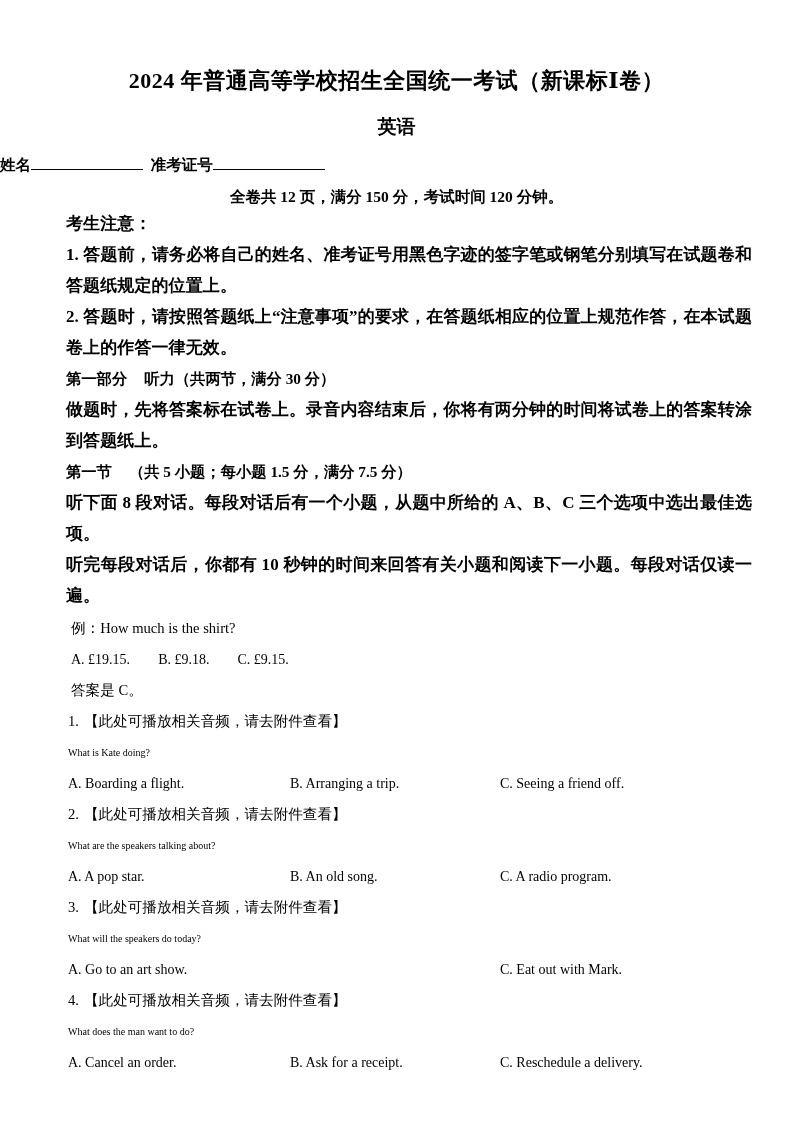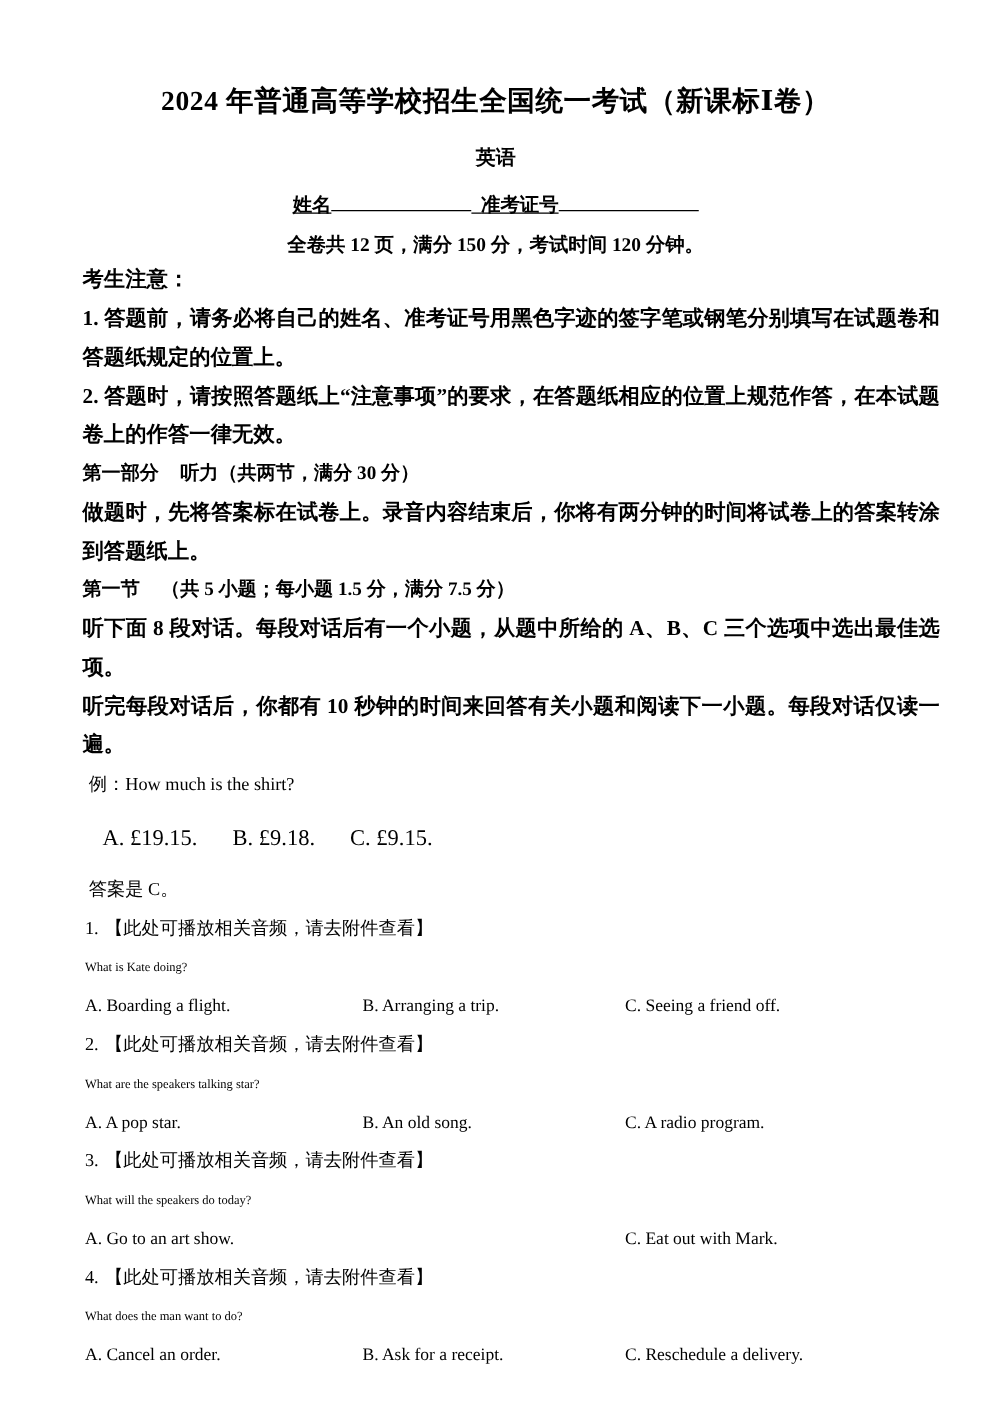--- a/index.html
+++ b/index.html
@@ -30,37 +30,36 @@
     text-align: center;
     font-size: 22px;
     font-weight: bold;
     letter-spacing: 0.5px;
     margin: 0;
     padding-top: 66px;
     line-height: 30px;
   }
   .doc-subtitle {
     text-align: center;
-    font-size: 16px;
+    font-size: 19px;
     font-weight: bold;
     margin: 0;
     padding-top: 18px;
     line-height: 26px;
   }
 
   
   .idline {
-    text-align: center;
+    text-align: left;
     font-size: 15.5px;
     font-weight: bold;
     margin: 0;
     padding-top: 13px;
     line-height: 24px;
     white-space: nowrap;
-    text-decoration: underline;
   }
   .blank-rule {
     display: inline-block;
     border-bottom: 1.3px solid #000;
     vertical-align: baseline;
     height: 14px;
   }
   .blank-name { width: 112px; }
   .blank-id   { width: 112px; }
 
@@ -123,21 +122,21 @@
   }
   .opt {
     position: absolute;
     top: 0;
   }
   .opt-a { left: 0px; }
   .opt-b { left: 222px; }
   .opt-c { left: 432px; }
 
   
-  .opts-inline { font-size: 18px; line-height: 31px; margin: 11px; white-space: nowrap; }
+  .opts-inline { font-size: 14px; line-height: 31px; margin: 0; white-space: nowrap; }
   .opts-inline .sp { display: inline-block; width: 28px; }
 
   .example-indent { padding-left: 3px; }
 </style>
 </head>
 <body>
 
 <div class="page">
 
   <h1 class="doc-title">2024 年普通高等学校招生全国统一考试（新课标Ⅰ卷）</h1>
@@ -178,21 +177,21 @@
         <p class="qline">What is Kate doing?</p>
         <div class="opts">
           <span class="opt opt-a">A. Boarding a flight.</span>
           <span class="opt opt-b">B. Arranging a trip.</span>
           <span class="opt opt-c">C. Seeing a friend off.</span>
         </div>
       </div>
 
       <div>
         <p class="qline cn"><span>2.</span><span class="numgap"></span><span>【此处可播放相关音频，请去附件查看】</span></p>
-        <p class="qline">What are the speakers talking star?</p>
+        <p class="qline">What are the speakers talking about?</p>
         <div class="opts">
           <span class="opt opt-a">A. A pop star.</span>
           <span class="opt opt-b">B. An old song.</span>
           <span class="opt opt-c">C. A radio program.</span>
         </div>
       </div>
 
       <div>
         <p class="qline cn"><span>3.</span><span class="numgap"></span><span>【此处可播放相关音频，请去附件查看】</span></p>
         <p class="qline">What will the speakers do today?</p>

